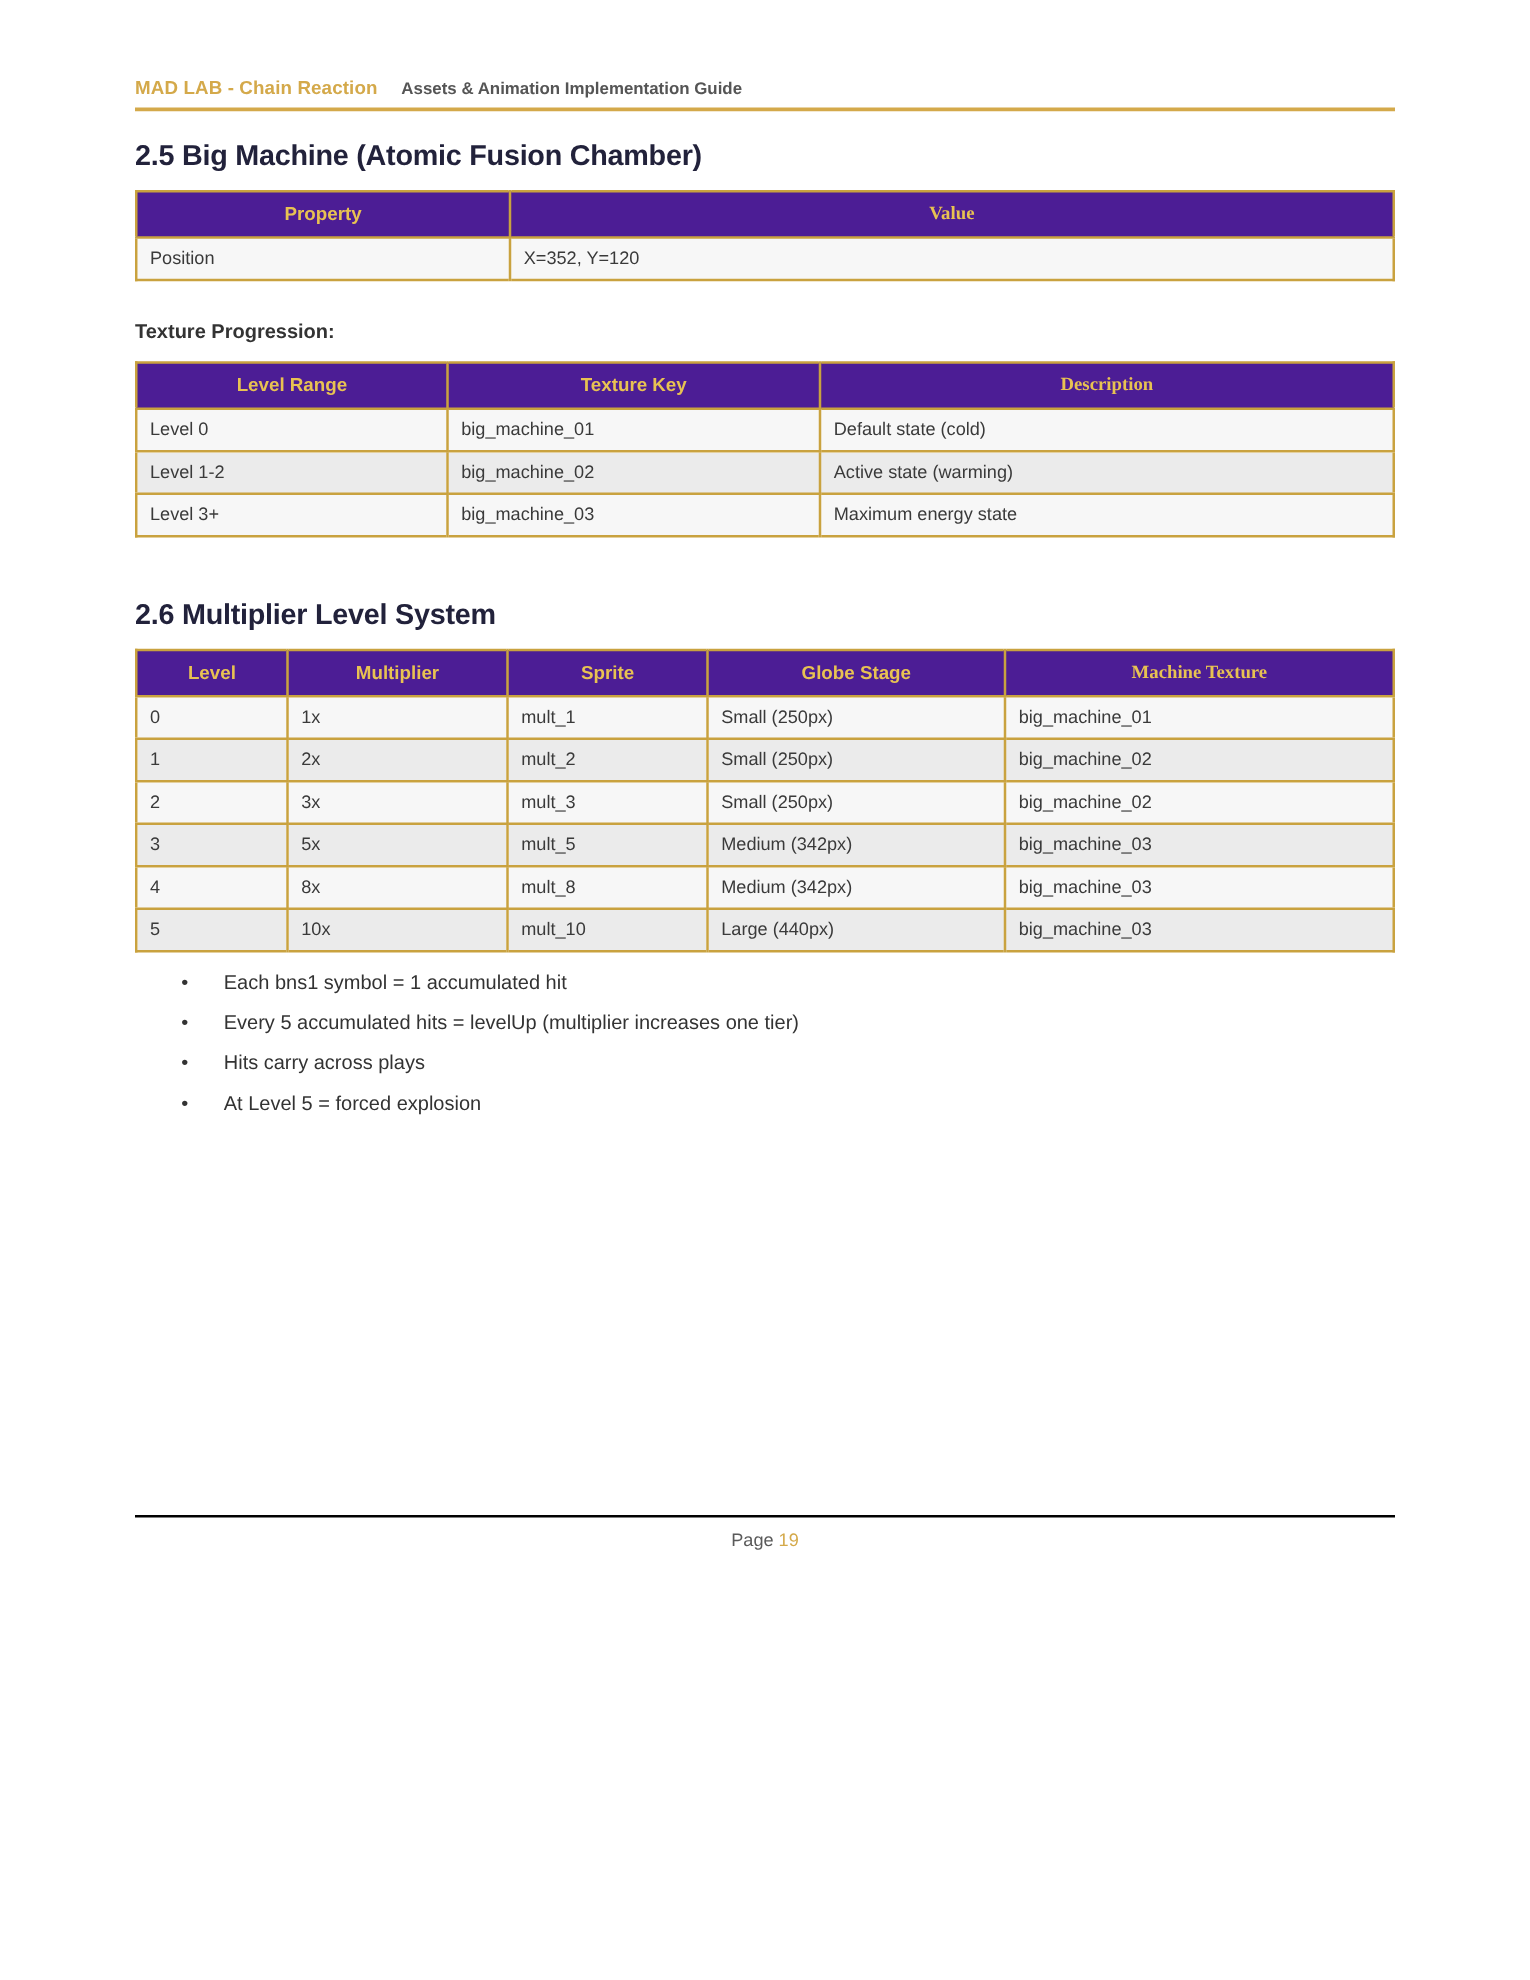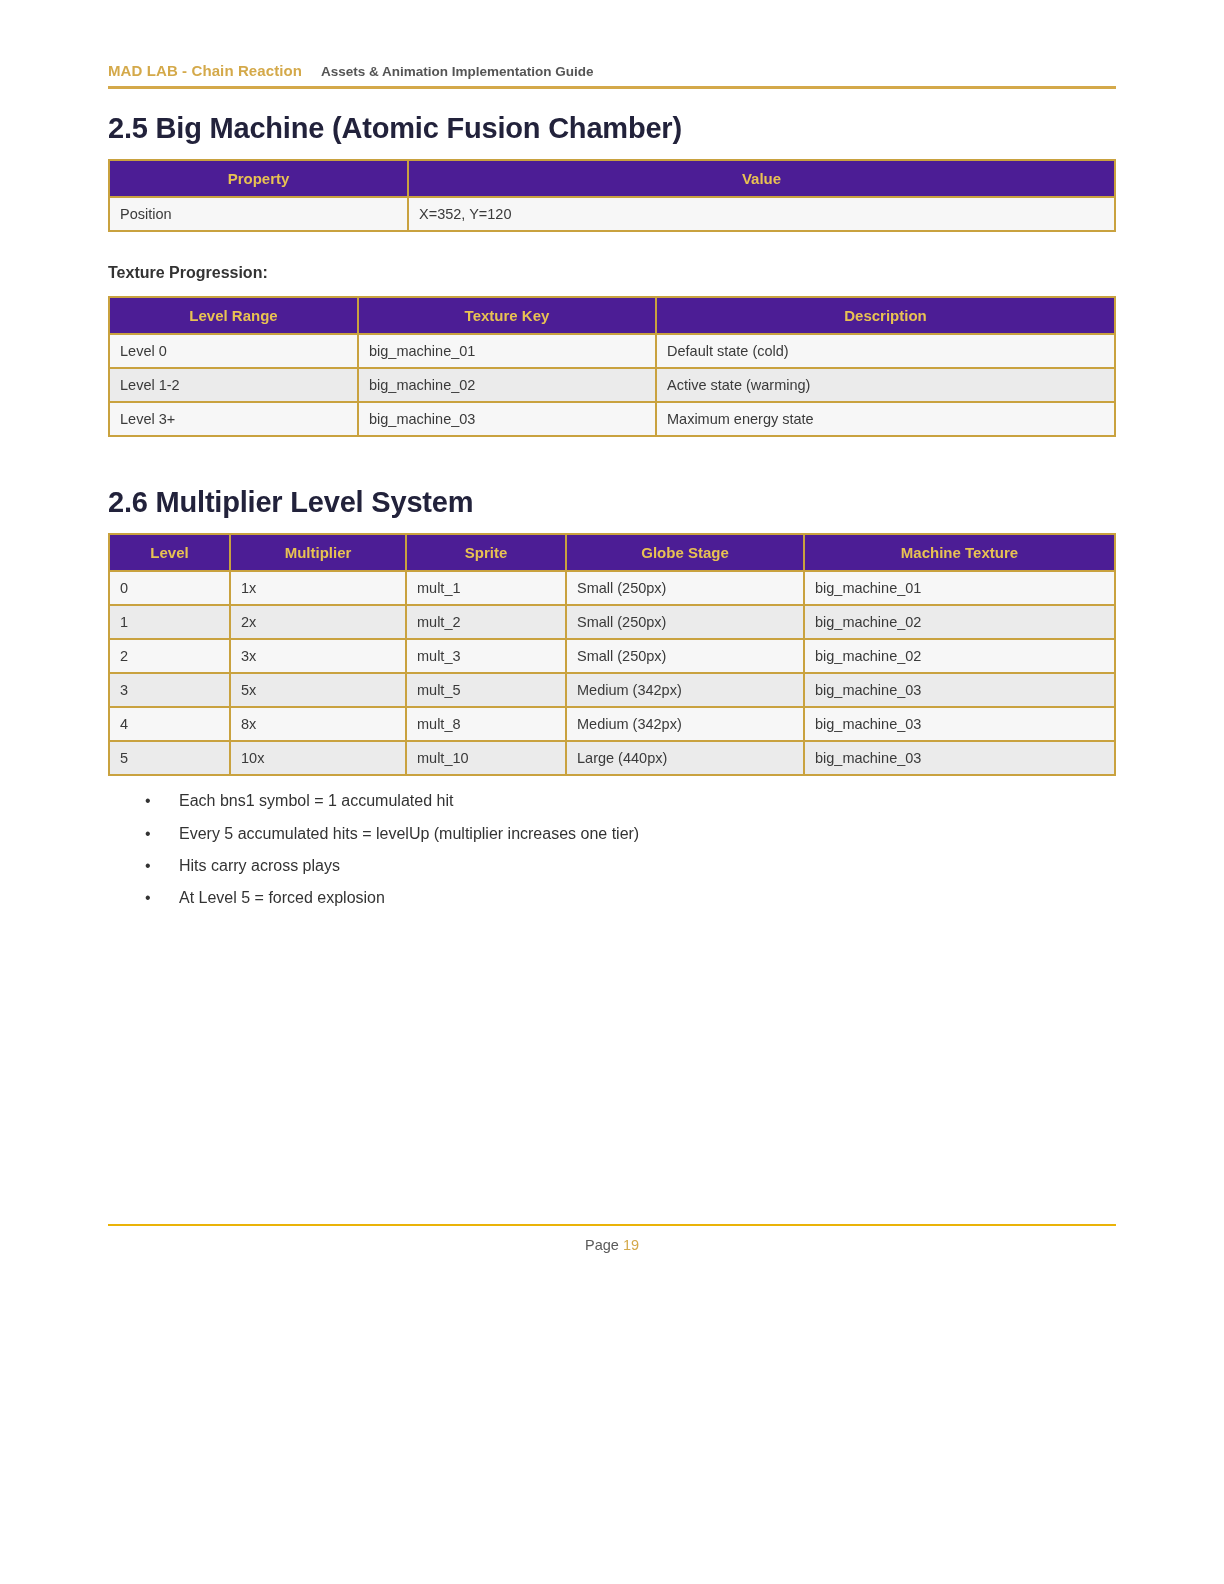--- a/index.html
+++ b/index.html
@@ -42,21 +42,21 @@
   .doc-header-sub {
     font-size: 13.5px;
     font-weight: bold;
     color: #555555;
     margin-left: 19px;
     white-space: nowrap;
   }
 
   
   h1.section-title {
-    font-size: 29px;
+    font-size: 23px;
     font-weight: bold;
     color: #22223b;
     margin: 22px 0 0 0;
     letter-spacing: -0.2px;
     line-height: 1.18;
   }
   h1.section-title.spaced {
     margin-top: 48px;
   }
   .sub-label {
@@ -77,21 +77,21 @@
   table.doc-table th {
     background: #4c1d95;
     color: #e8c252;
     font-size: 15px;
     font-weight: bold;
     text-align: center;
     padding: 9px 8px;
     border-right: 2px solid #c9a23f;
     border-bottom: 2px solid #c9a23f;
   }
-  table.doc-table th:last-child { border-right: none; }
+  table.doc-table th:last-child { border-right: none; font-family: Liberation Serif, serif; }
   table.doc-table td {
     font-size: 14.5px;
     color: #3a3a3a;
     text-align: left;
     padding: 8px 10px;
     border-right: 2px solid #c9a23f;
     border-bottom: 2px solid #c9a23f;
     white-space: nowrap;
     overflow: hidden;
     text-overflow: ellipsis;
@@ -130,22 +130,22 @@
     top: 0;
     font-size: 16px;
     color: #333333;
   }
 
   
   .doc-footer {
     position: absolute;
     left: 108px;
     right: 108px;
-    bottom: 50px;
-    border-top: 2px solid #eab308;
+    bottom: 62px;
+    border-top: 2px solid #000000;
     padding-top: 10px;
     text-align: center;
   }
   .doc-footer .page-label {
     font-size: 14.5px;
     color: #5a5a5a;
   }
   .doc-footer .page-number {
     font-size: 14.5px;
     color: #d4a94a;

